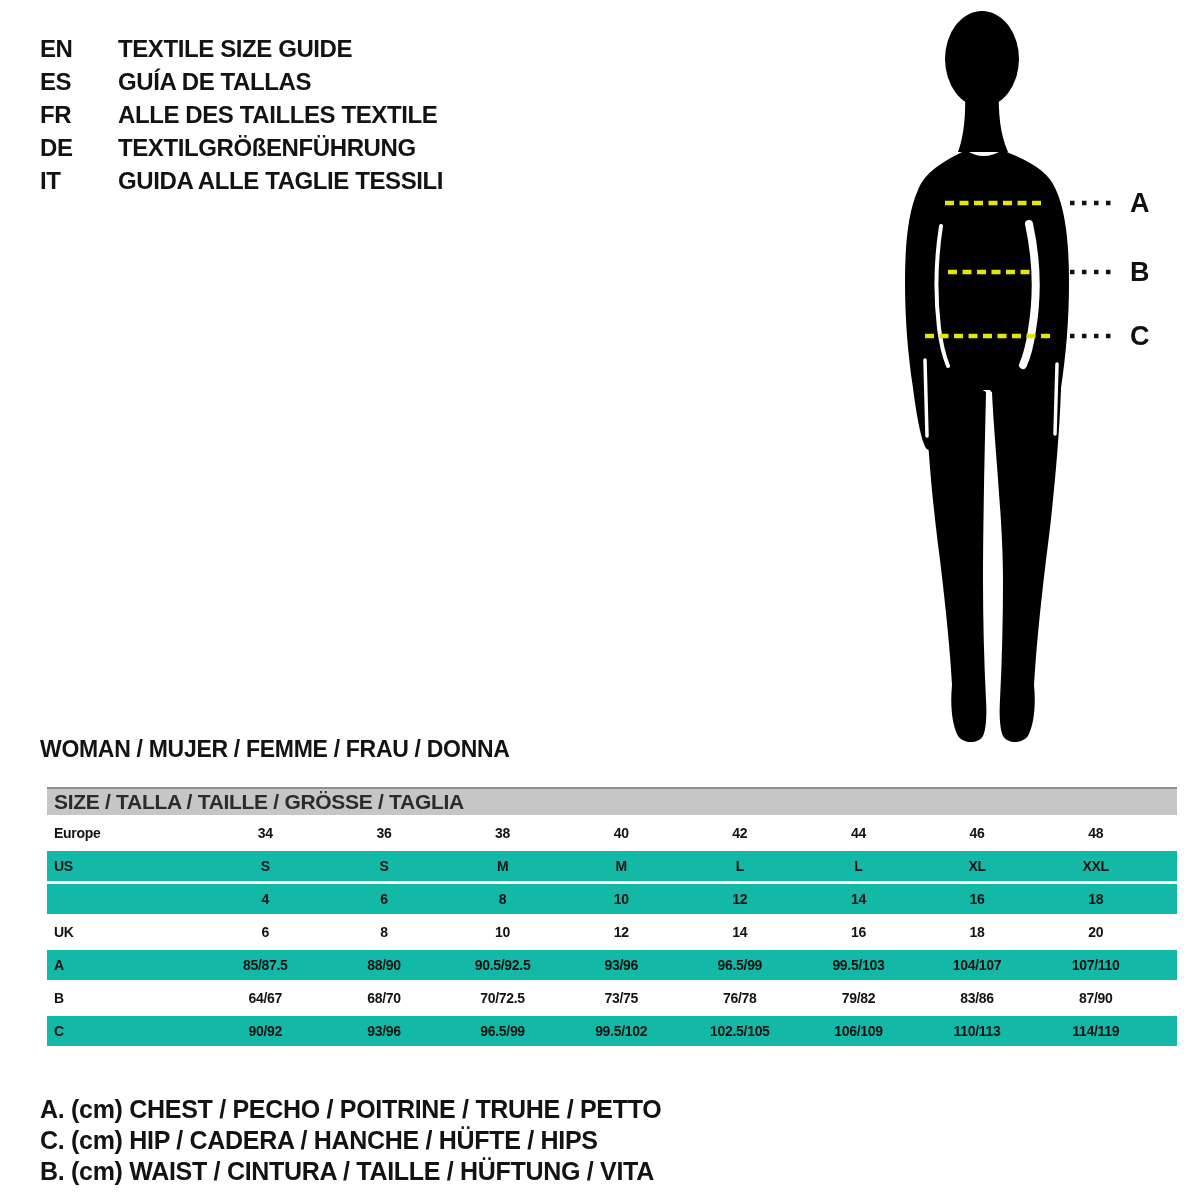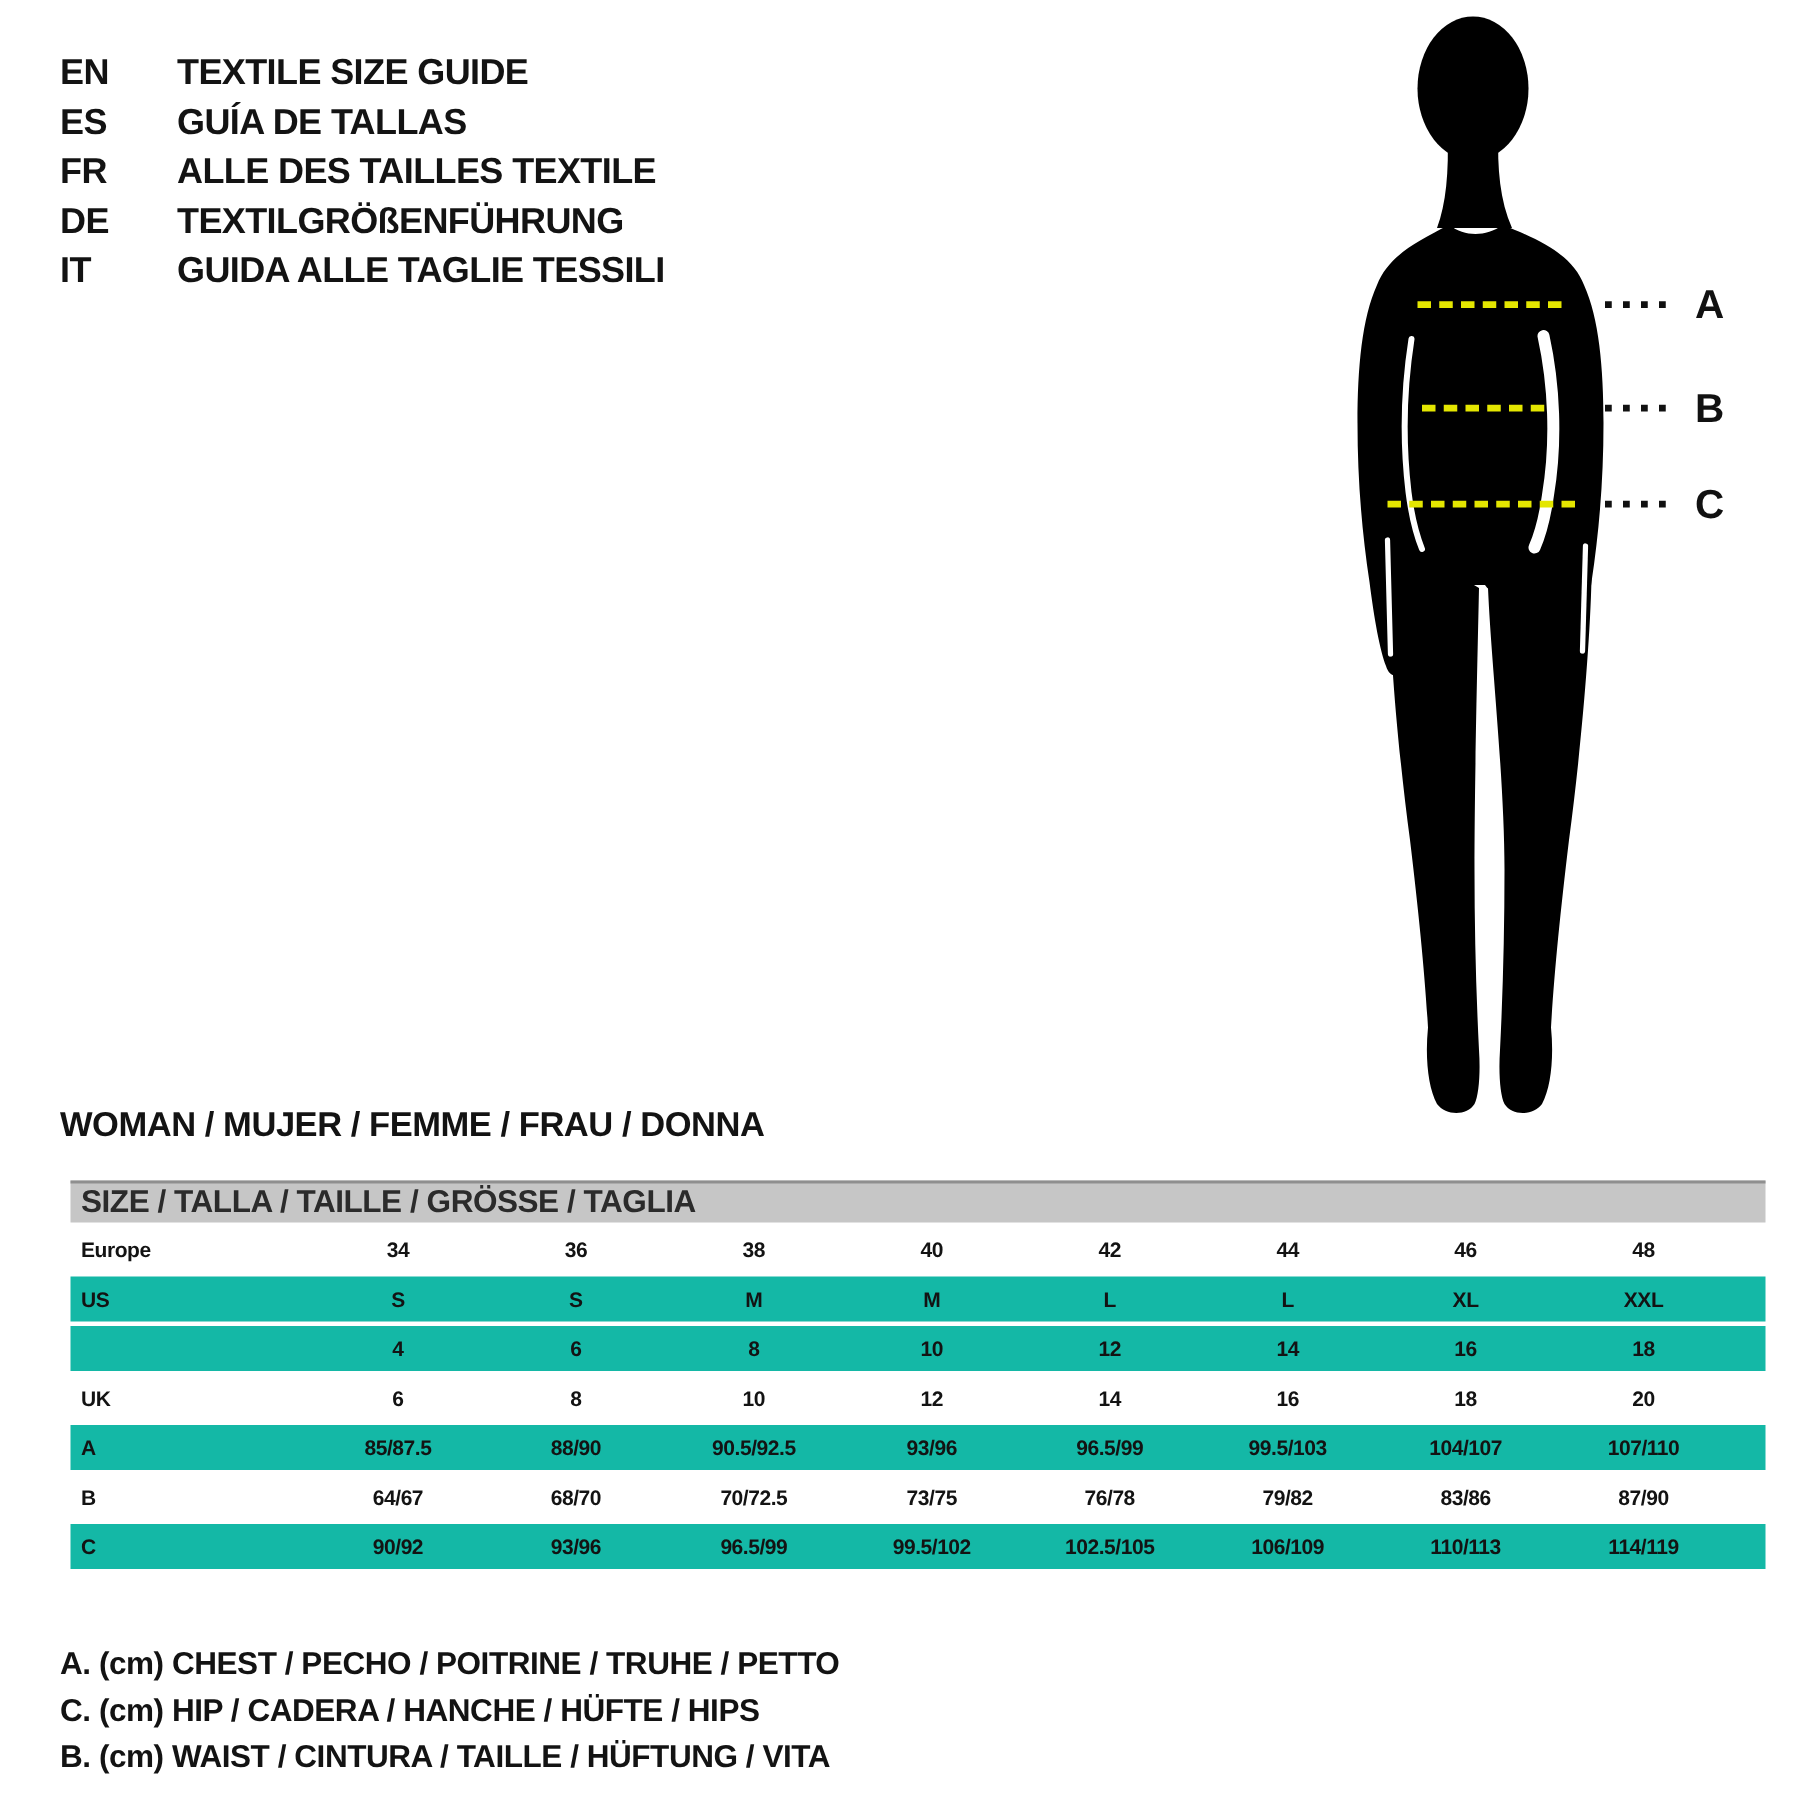--- a/index.html
+++ b/index.html
@@ -27,21 +27,21 @@
   .thead{height:28px;background:#c6c6c6;border-top:2px solid #8f8f8f;
     display:flex;align-items:center;padding-left:7px;box-sizing:border-box;
     font-size:21px;font-weight:bold;color:#2b2b2b;letter-spacing:-0.3px;margin-bottom:3px;}
   .trow{display:flex;height:30px;margin-bottom:3px;align-items:center;
     padding-right:22px;box-sizing:border-box;font-size:14px;font-weight:bold;letter-spacing:-0.3px;}
   .trow.shade{background:#14b8a6;}
   .tlabel{width:159px;flex:0 0 159px;padding-left:7px;box-sizing:border-box;text-align:left;}
   .tcell{flex:1;text-align:center;}
 
   
-  .legend{left:40px;top:1094px;font-size:21px;font-weight:bold;line-height:31px;letter-spacing:-0.3px;}
+  .legend{left:40px;top:1094px;font-size:25px;font-weight:bold;line-height:31px;letter-spacing:-0.3px;}
 </style>
 </head>
 <body>
 
 <div class="abs lang-block">
   <div class="lang-row">
     <span class="lang-code">EN</span>
     <span>TEXTILE SIZE GUIDE</span>
   </div>
   <div class="lang-row">

